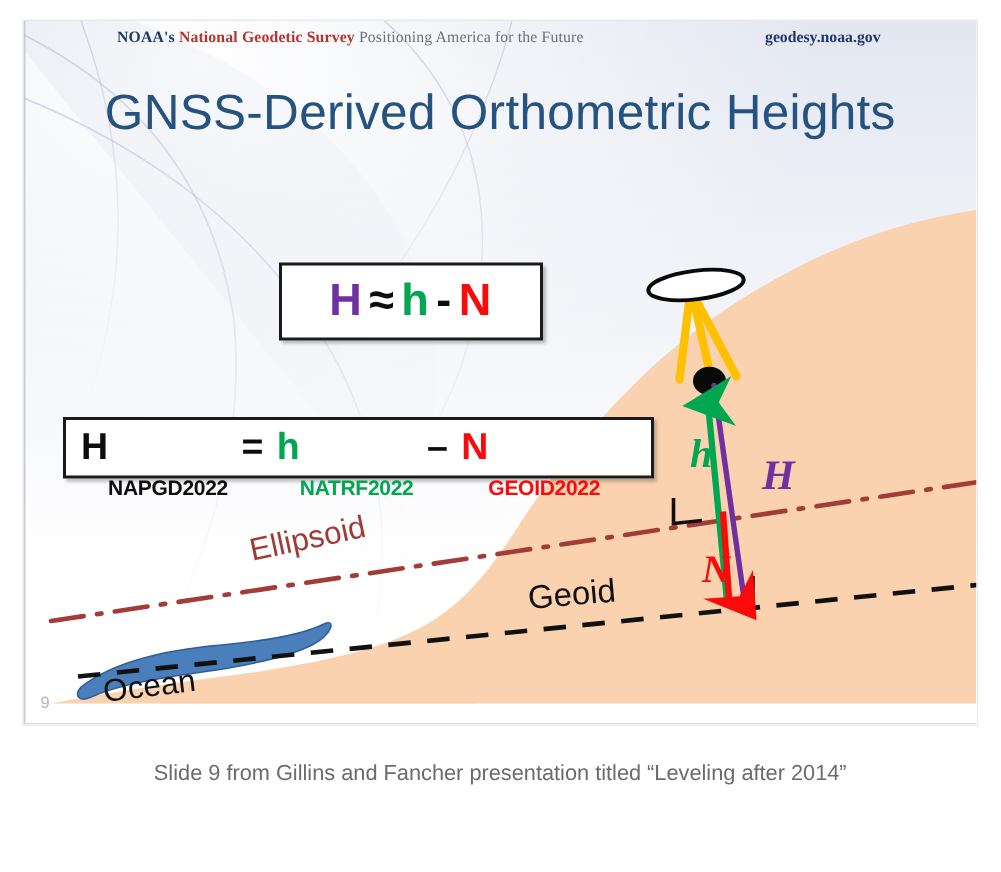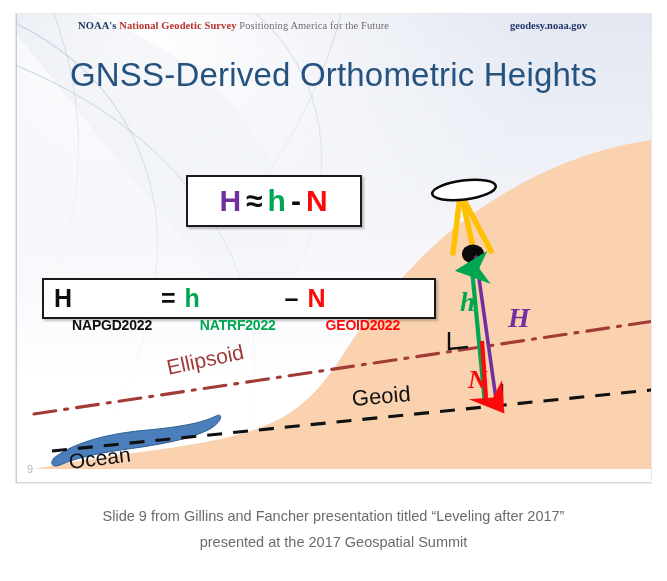--- a/index.html
+++ b/index.html
@@ -244,17 +244,16 @@
     <div class="vlabel" id="lbl-N">N</div>
 
     <div id="lbl-ellipsoid">Ellipsoid</div>
     <div id="lbl-geoid">Geoid</div>
     <div id="lbl-ocean">Ocean</div>
 
     <div id="slideno">9</div>
   </div>
 
   <div id="caption">
-    <div>Slide 9 from Gillins and Fancher presentation titled “Leveling after 2017”</div>
-    <div>presented at the 2017 Geospatial Summit</div>
+    <div>Slide 9 from Gillins and Fancher presentation titled “Leveling after 2014”</div>
   </div>
 
 </div>
 
 </body></html>

